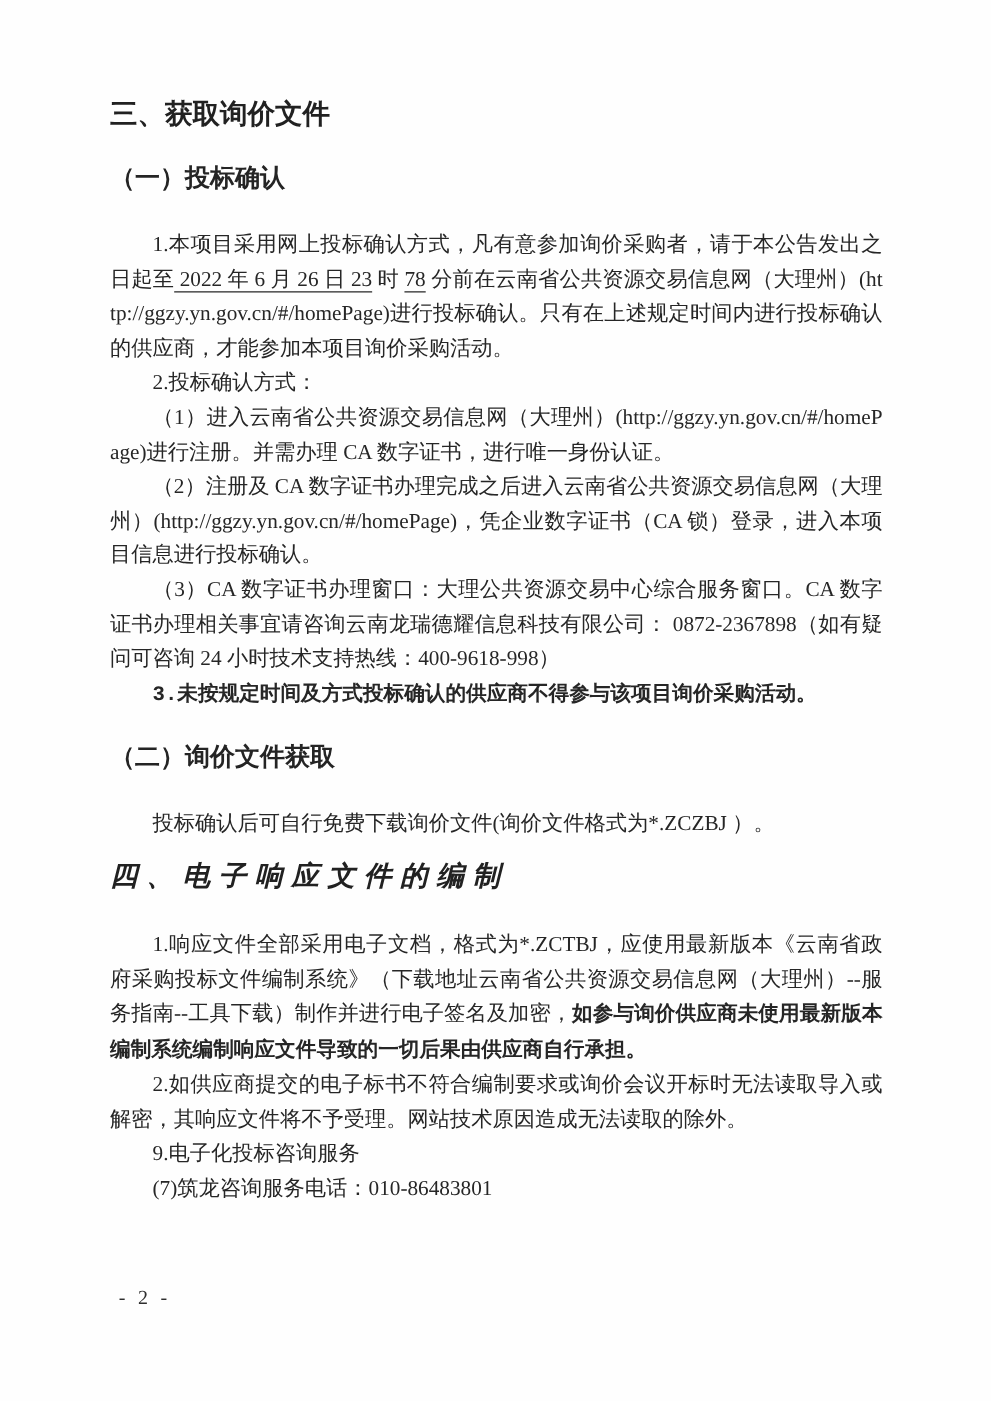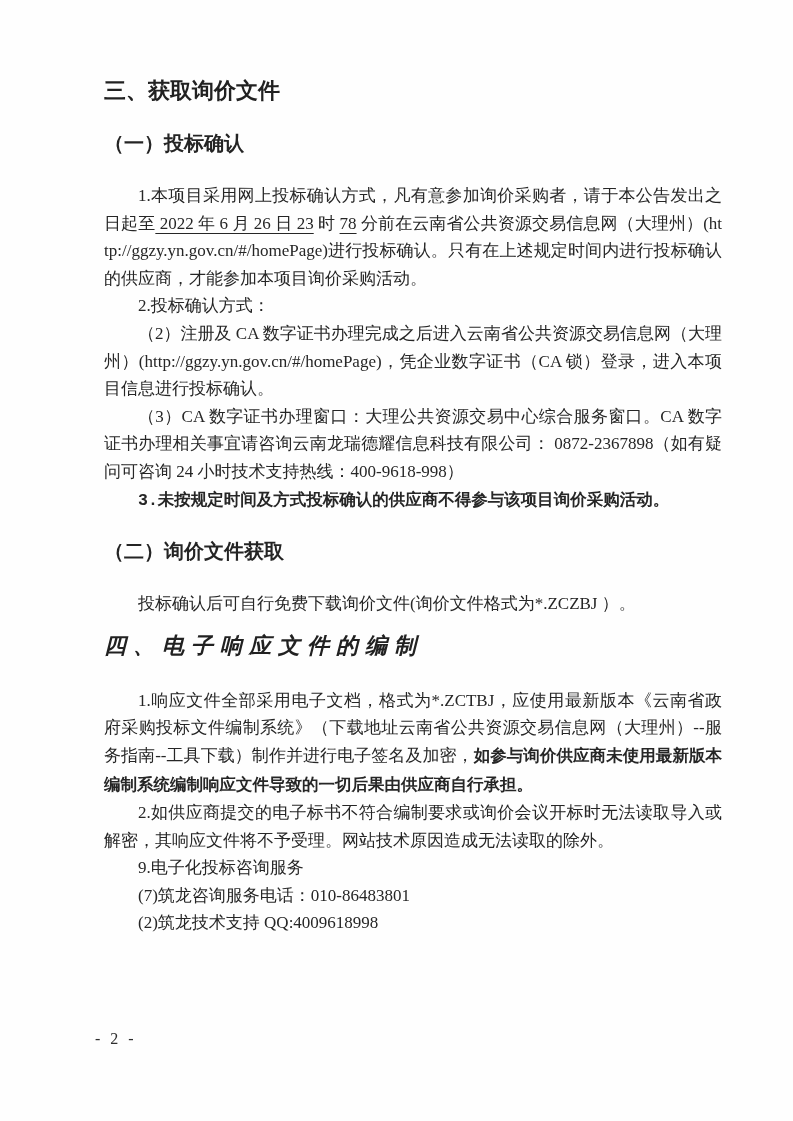--- a/index.html
+++ b/index.html
@@ -11,21 +11,21 @@
     position: relative;
     width: 793px;
     height: 1121px;
     background: #fefefe;
     overflow: hidden;
     color: #262626;
     font-family: "Liberation Serif", "DejaVu Serif", serif;
   }
   .content {
     position: absolute;
-    left: 104px;
+    left: 88px;
     top: 76px;
     width: 618px;
   }
   .content > :first-child { margin-top: 0; }
 
   .section-heading {
     font-family: "Liberation Sans", "DejaVu Sans", sans-serif;
     font-weight: 700;
     font-size: 22px;
     line-height: 30px;
@@ -78,26 +78,26 @@
 </style>
 </head>
 <body>
 
 <div class="page">
   <div class="content">
       <div class="section-heading"><span>三、获取询价文件</span></div>
       <div class="sub-heading"><span>（一）投标确认</span></div>
       <p class="para"><span>1.本项目采用网上投标确认方式，凡有意参加询价采购者，请于本公告发出之日起至</span><span class="seg-underline"> 2022 年 6 月 26 日 23</span><span> 时 </span><span class="seg-underline">78</span><span> 分前在云南省公共资源交易信息网（大理州）(http://ggzy.yn.gov.cn/#/homePage)进行投标确认。只有在上述规定时间内进行投标确认的供应商，才能参加本项目询价采购活动。</span></p>
       <p class="para"><span>2.投标确认方式：</span></p>
+      <p class="para"><span>（1）进入云南省公共资源交易信息网（大理州）(http://ggzy.yn.gov.cn/#/homePage)进行注册。并需办理 CA 数字证书，进行唯一身份认证。</span></p>
       <p class="para"><span>（2）注册及 CA 数字证书办理完成之后进入云南省公共资源交易信息网（大理州）(http://ggzy.yn.gov.cn/#/homePage)，凭企业数字证书（CA 锁）登录，进入本项目信息进行投标确认。</span></p>
       <p class="para"><span>（3）CA 数字证书办理窗口：大理公共资源交易中心综合服务窗口。CA 数字证书办理相关事宜请咨询云南龙瑞德耀信息科技有限公司： 0872-2367898（如有疑问可咨询 24 小时技术支持热线：400-9618-998）</span></p>
       <p class="para"><span class="seg-bold">3.未按规定时间及方式投标确认的供应商不得参与该项目询价采购活动。</span></p>
       <div class="sub-heading"><span>（二）询价文件获取</span></div>
       <p class="para"><span>投标确认后可自行免费下载询价文件(询价文件格式为*.ZCZBJ ）。</span></p>
       <div class="section-heading"><span>四、电子响应文件的编制</span></div>
       <p class="para"><span>1.响应文件全部采用电子文档，格式为*.ZCTBJ，应使用最新版本《云南省政府采购投标文件编制系统》（下载地址云南省公共资源交易信息网（大理州）--服务指南--工具下载）制作并进行电子签名及加密，</span><span class="seg-bold">如参与询价供应商未使用最新版本编制系统编制响应文件导致的一切后果由供应商自行承担。</span></p>
       <p class="para"><span>2.如供应商提交的电子标书不符合编制要求或询价会议开标时无法读取导入或解密，其响应文件将不予受理。网站技术原因造成无法读取的除外。</span></p>
       <p class="para"><span>9.电子化投标咨询服务</span></p>
       <p class="para"><span>(7)筑龙咨询服务电话：010-86483801</span></p>
-      <p class="para"><span>(2)筑龙技术支持 QQ:4009618998</span></p>
     </div>
   <div class="page-number">- 2 -</div>
 </div>
 
 </body></html>

